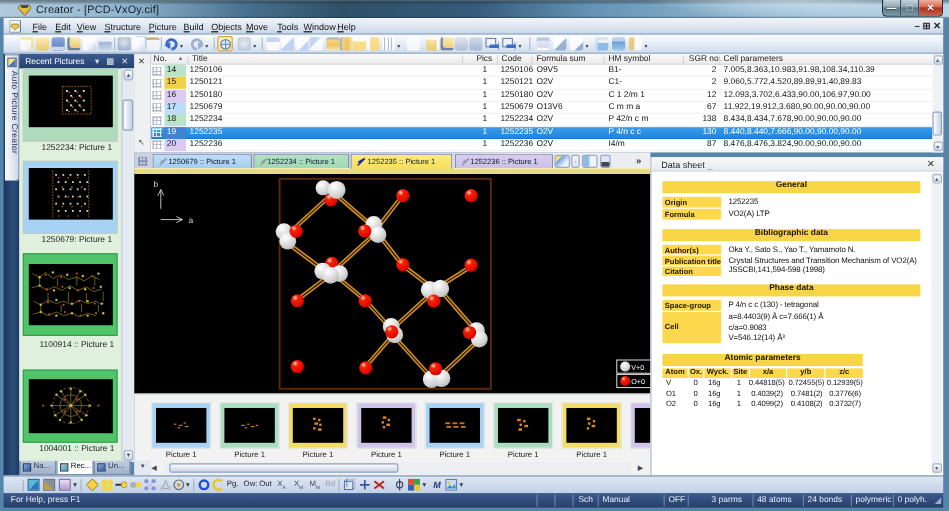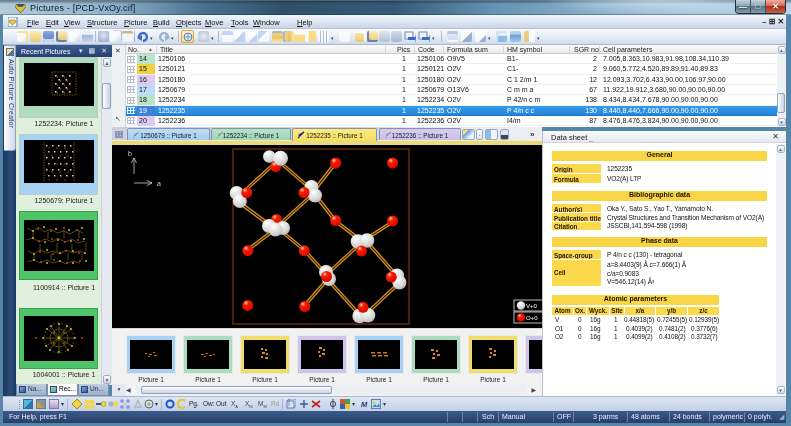--- a/index.html
+++ b/index.html
@@ -35,21 +35,21 @@
 <div id="win">
 
 <div id="titlebar" class="abs">
       <div class="glow1"></div>
       <div class="glow2"></div>
     </div>
 <svg class="abs" style="left:15px;top:4px" width="11" height="9" viewBox="0 0 11 9">
       <polygon points="2,0 9,0 11,2.7 5.5,9 0,2.7" fill="#e2bc3c" stroke="#6a4e10" stroke-width="0.7"></polygon>
       <polygon points="2,0 9,0 8,2.7 3,2.7" fill="#3a4e60"></polygon>
     </svg>
-<div id="titletext" class="abs">Pictures - [PCD-VxOy.cif]</div>
+<div id="titletext" class="abs">Creator - [PCD-VxOy.cif]</div>
 <div id="wbtns" class="abs">
       <div class="wb" id="wb-min"><b>—</b></div>
       <div class="wb" id="wb-max"><b>□</b></div>
       <div class="wb" id="wb-close"><b>✕</b></div>
     </div>
 
 <div id="menubar" class="abs">
 <svg id="mdico" class="abs" viewBox="0 0 10 10">
         <rect x="0" y="0" width="9" height="10" fill="#f4f6fa" stroke="#6080a8" stroke-width="1"></rect>
         <polygon points="2,3 7,3 8,5 4.5,8 1,5" fill="#e8c84a" stroke="#7a5a10" stroke-width="0.5"></polygon>
@@ -57,21 +57,21 @@
 <span class="mi" style="left:24px"><u>F</u>ile</span>
 <span class="mi" style="left:43px"><u>E</u>dit</span>
 <span class="mi" style="left:61px"><u>V</u>iew</span>
 <span class="mi" style="left:84px"><u>S</u>tructure</span>
 <span class="mi" style="left:121px"><u>P</u>icture</span>
 <span class="mi" style="left:150px"><u>B</u>uild</span>
 <span class="mi" style="left:173px"><u>O</u>bjects</span>
 <span class="mi" style="left:202px"><u>M</u>ove</span>
 <span class="mi" style="left:228px"><u>T</u>ools</span>
 <span class="mi" style="left:250px"><u>W</u>indow</span>
-<span class="mi" style="left:294px"><u>H</u>elp</span>
+<span class="mi" style="left:278px"><u>H</u>elp</span>
 <span id="mdibtns" class="abs">– ⊞ ✕</span>
 </div>
 
 <div id="toolbar" class="abs">
 <span class="tbi" style="left:14px;background:linear-gradient(135deg,#fdfdfd 60%,#d0dcec);box-shadow:inset -2px 2px 0 #f8e070"></span>
 <span class="tbi" style="left:27px;background:linear-gradient(180deg,#ffe9a0,#edc44e);"></span>
 <span class="tbi" style="left:40px;background:linear-gradient(180deg,#6f96d8,#3a5fa8);box-shadow:inset 0 -3px 0 #c8d4ee"></span>
 <span class="tbi" style="left:53px;background:linear-gradient(180deg,#ffe9a0,#e8bc40);box-shadow:inset 2px -2px 0 #4a66a0"></span>
 <span class="tbi" style="left:66px;background:linear-gradient(135deg,#ffffff 55%,#b8c8e0);"></span>
 <span class="tbi" style="left:79px;background:linear-gradient(180deg,#e8eef6 30%,#8fa8c8 40%,#c2d2e6);"></span>

